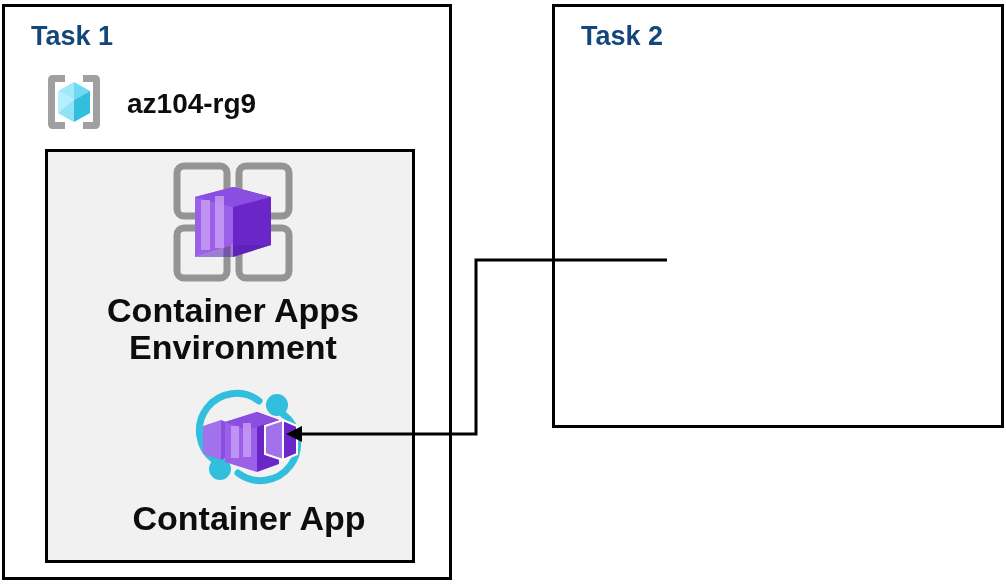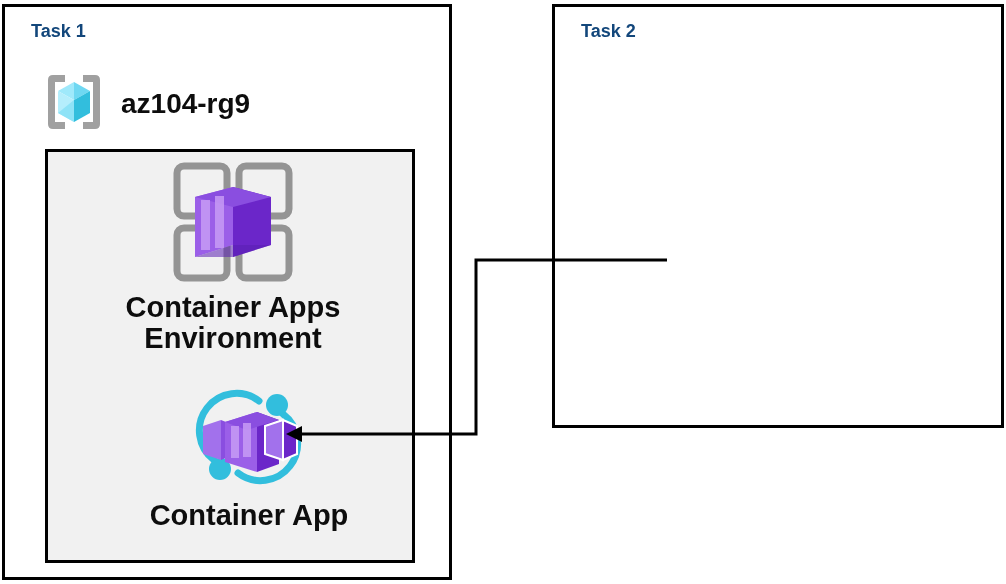--- a/index.html
+++ b/index.html
@@ -26,35 +26,35 @@
     border: 3px solid #000000;
     box-sizing: border-box;
   }
   #task1-panel { left: 2px;   top: 4px; width: 450px; height: 576px; }
   #task2-panel { left: 552px; top: 4px; width: 452px; height: 424px; }
 
   .task-title {
     position: absolute;
     left: 26px;
     top: 14px;
-    font-size: 18px;
+    font-size: 27px;
     font-weight: bold;
     color: #13477b;
     letter-spacing: 0px;
     white-space: nowrap;
   }
 
   
   #rg-header {
     position: absolute;
     left: 36px;
     top: 62px;
     display: flex;
     align-items: center;
-    gap: 14px;
+    gap: 20px;
   }
   #rg-label {
     font-size: 28px;
     font-weight: bold;
     color: #0d0d0d;
     white-space: nowrap;
   }
 
   
   .inner-box {
@@ -69,21 +69,21 @@
   .resource {
     position: absolute;
     display: flex;
     flex-direction: column;
     align-items: center;
   }
   #cae-resource { left: 0px; top: 10px; width: 370px; }
   #capp-resource { left: 16px; top: 232px; width: 370px; }
 
   .resource-label {
-    font-size: 29px;
+    font-size: 34px;
     font-weight: bold;
     color: #0d0d0d;
     text-align: center;
     line-height: 1.08;
     margin-top: 6px;
     white-space: pre-line;
   }
 
   
   #connector-svg {

